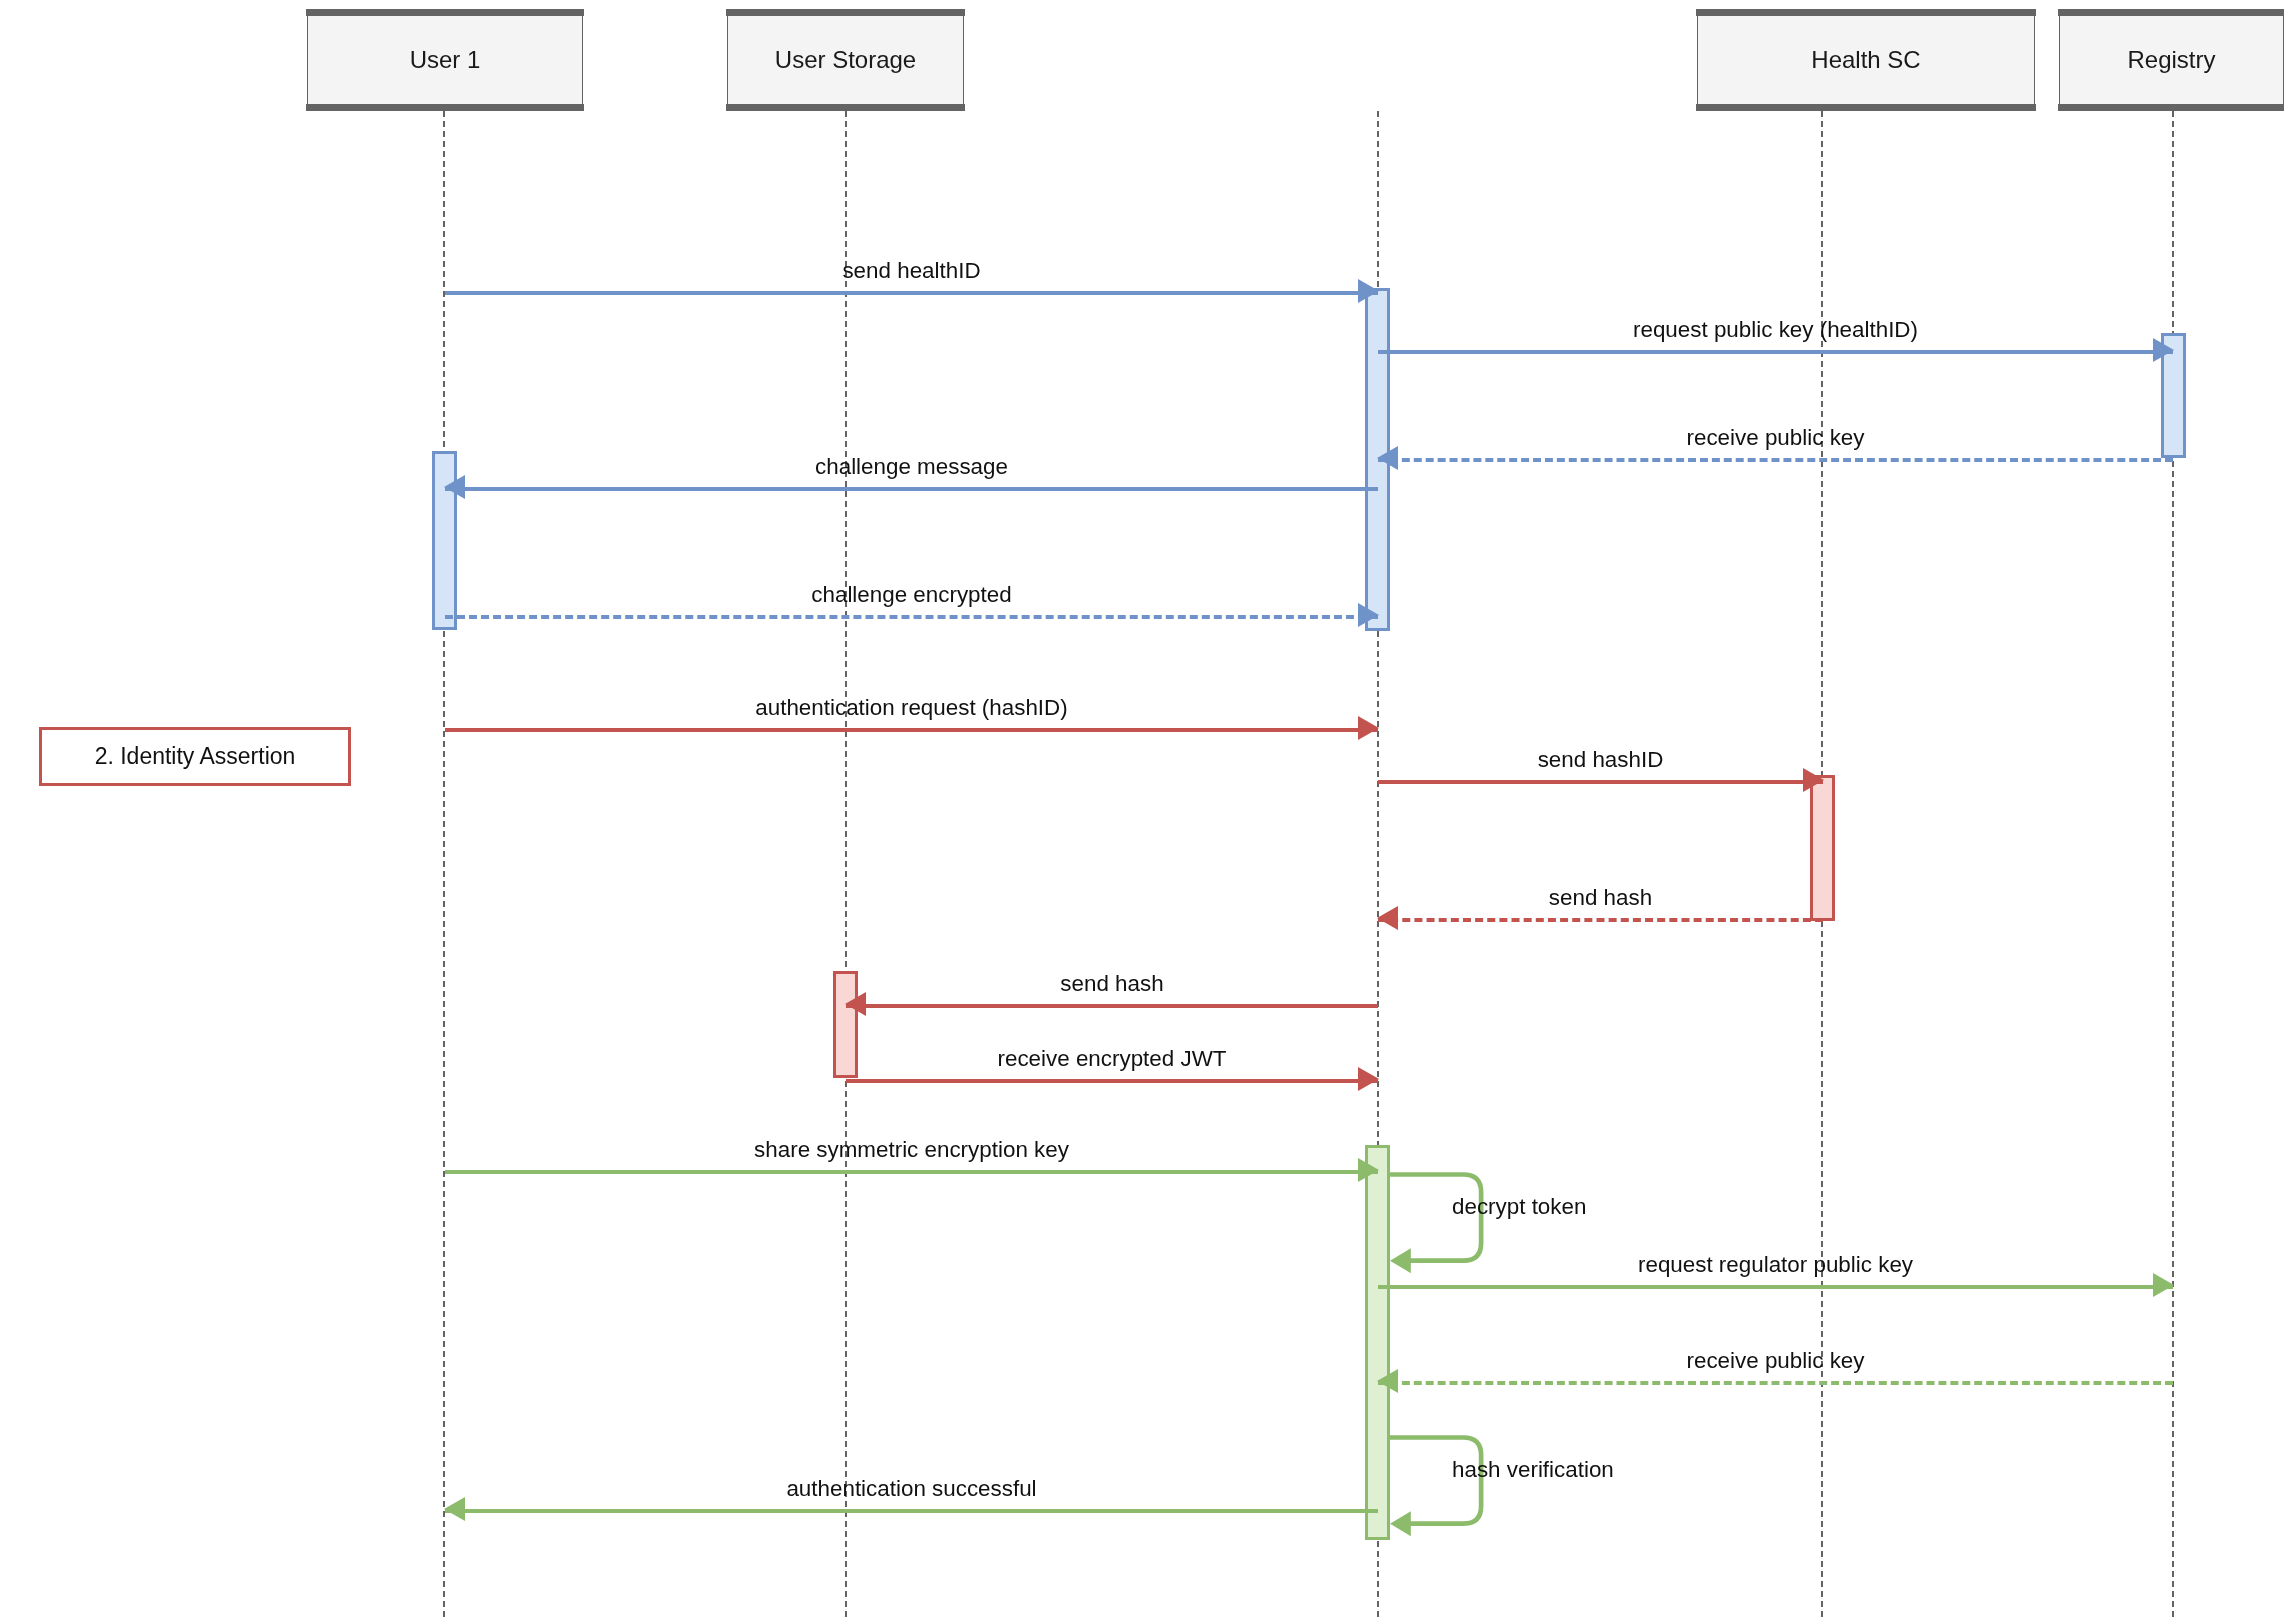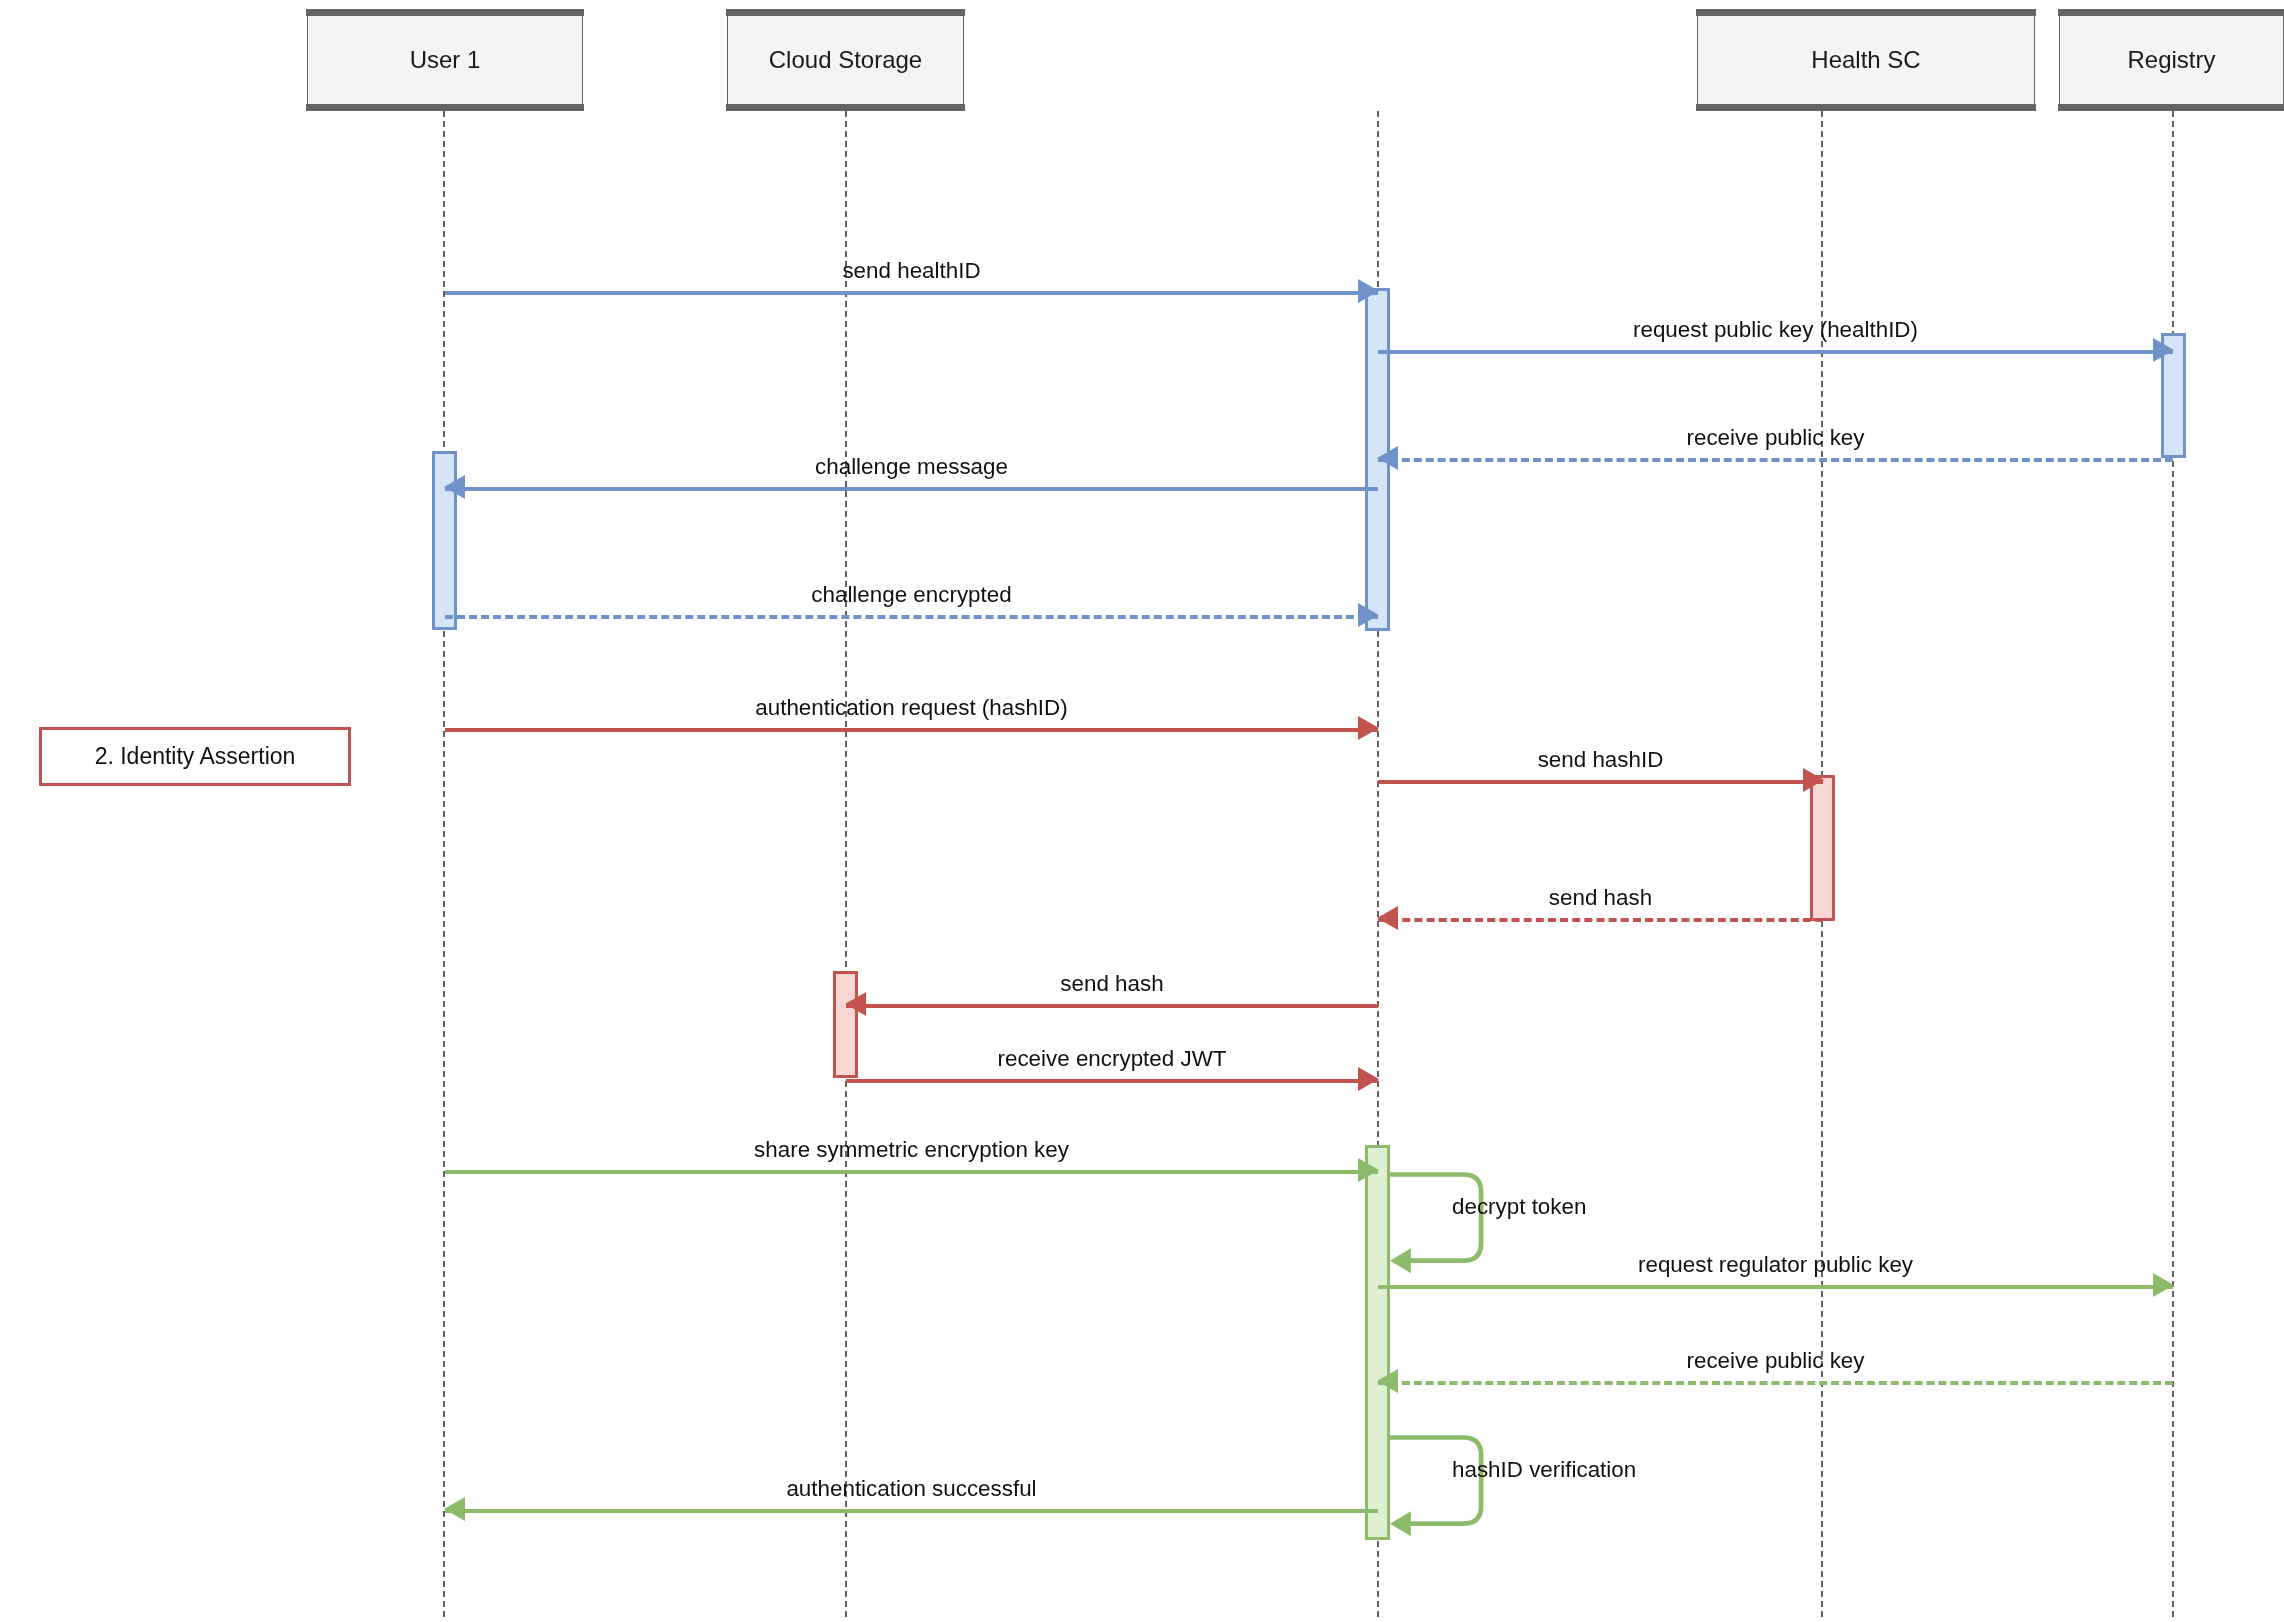--- a/index.html
+++ b/index.html
@@ -55,21 +55,21 @@
     <div class="lifeline" style="left: 443px; top: 111px; height: 1506px;"></div>
     <div class="lifeline-head" style="left: 307px; top: 9.4px; width: 276px; height: 101px;">
       <div class="cap top"></div>
       <div class="cap bot"></div>
       <span>User 1</span>
     </div>
     <div class="lifeline" style="left: 845px; top: 111px; height: 1506px;"></div>
     <div class="lifeline-head" style="left: 727px; top: 9.4px; width: 237px; height: 101px;">
       <div class="cap top"></div>
       <div class="cap bot"></div>
-      <span>Cloud Storage</span>
+      <span>User Storage</span>
     </div>
     <div class="lifeline" style="left: 1377px; top: 111px; height: 1506px;"></div>
     <div class="lifeline" style="left: 1821px; top: 111px; height: 1506px;"></div>
     <div class="lifeline-head" style="left: 1653px; top: 9.4px; width: 338px; height: 101px; margin-left: 44px;">
       <div class="cap top"></div>
       <div class="cap bot"></div>
       <span>Health SC</span>
     </div>
     <div class="lifeline" style="left: 2172px; top: 111px; height: 1506px;"></div>
     <div class="lifeline-head" style="left: 2059px; top: 9.4px; width: 225px; height: 101px;">
@@ -158,19 +158,19 @@
         <path d="M 0 4.5 H 141 Q 175 4.5 175 38.5 V 136 Q 175 170 141 170 H 34" fill="none" stroke="#8cbb6c" stroke-width="9"></path>
         <path d="M 0 170 L 40 146 L 40 194 Z" fill="#8cbb6c"></path>
       </svg>
       <div class="label" style="left: 62px; top: 22px;">decrypt token</div>
     </div>
     <div class="selfmsg" style="left: 1390px; top: 1435px; width: 164px; height: 88px;">
       <svg width="164" height="94" viewBox="0 0 315 180">
         <path d="M 0 4.5 H 141 Q 175 4.5 175 38.5 V 136 Q 175 170 141 170 H 34" fill="none" stroke="#8cbb6c" stroke-width="9"></path>
         <path d="M 0 170 L 40 146 L 40 194 Z" fill="#8cbb6c"></path>
       </svg>
-      <div class="label" style="left: 62px; top: 22px;">hashID verification</div>
+      <div class="label" style="left: 62px; top: 22px;">hash verification</div>
     </div>
     <div class="phase-label pl-red" style="left: 39px; top: 727px; width: 312px; height: 59px;">
       <span>2. Identity Assertion</span>
     </div>
   </div>
 
 
 </body></html>

